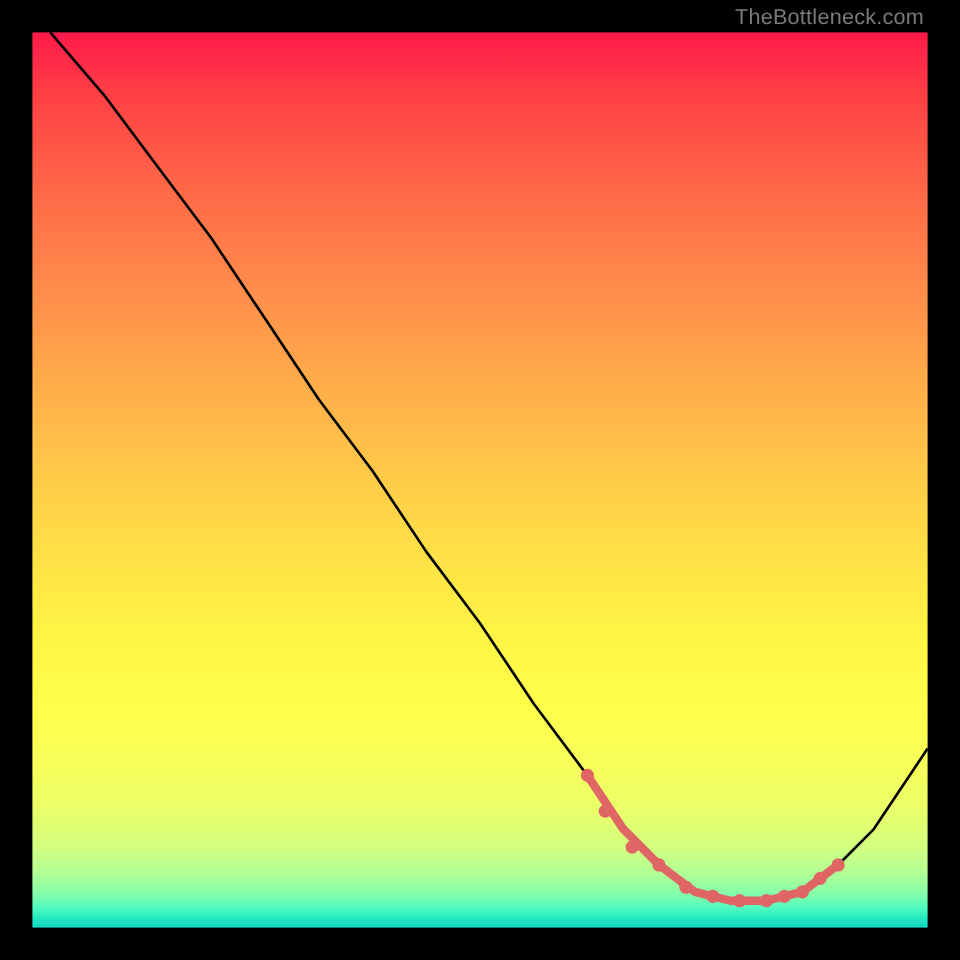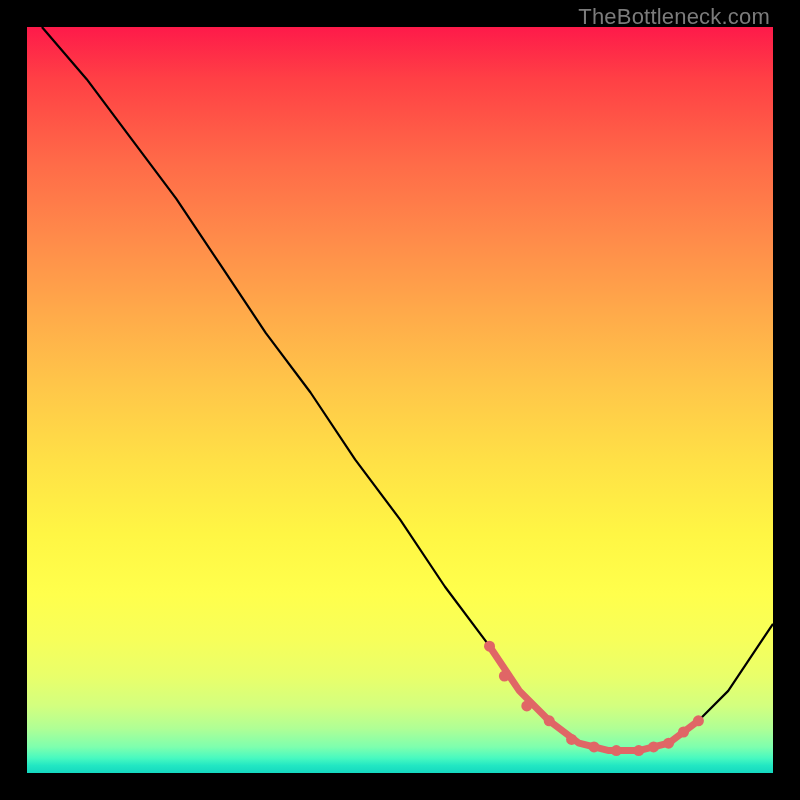--- a/index.html
+++ b/index.html
@@ -42,21 +42,21 @@
       #48f9c0 98%,
       #22e7c3 99%,
       #14d8c0 100%
     );
   }
   .watermark {
     position: absolute;
     top: 4px;
     right: 30px;
     font-family: Arial, Helvetica, sans-serif;
-    font-size: 22px;
+    font-size: 18px;
     font-weight: 400;
     color: #7b7b7b;
     letter-spacing: 0.2px;
   }
   svg.curve {
     position: absolute;
     top: 0;
     left: 0;
     width: 746px;
     height: 746px;

